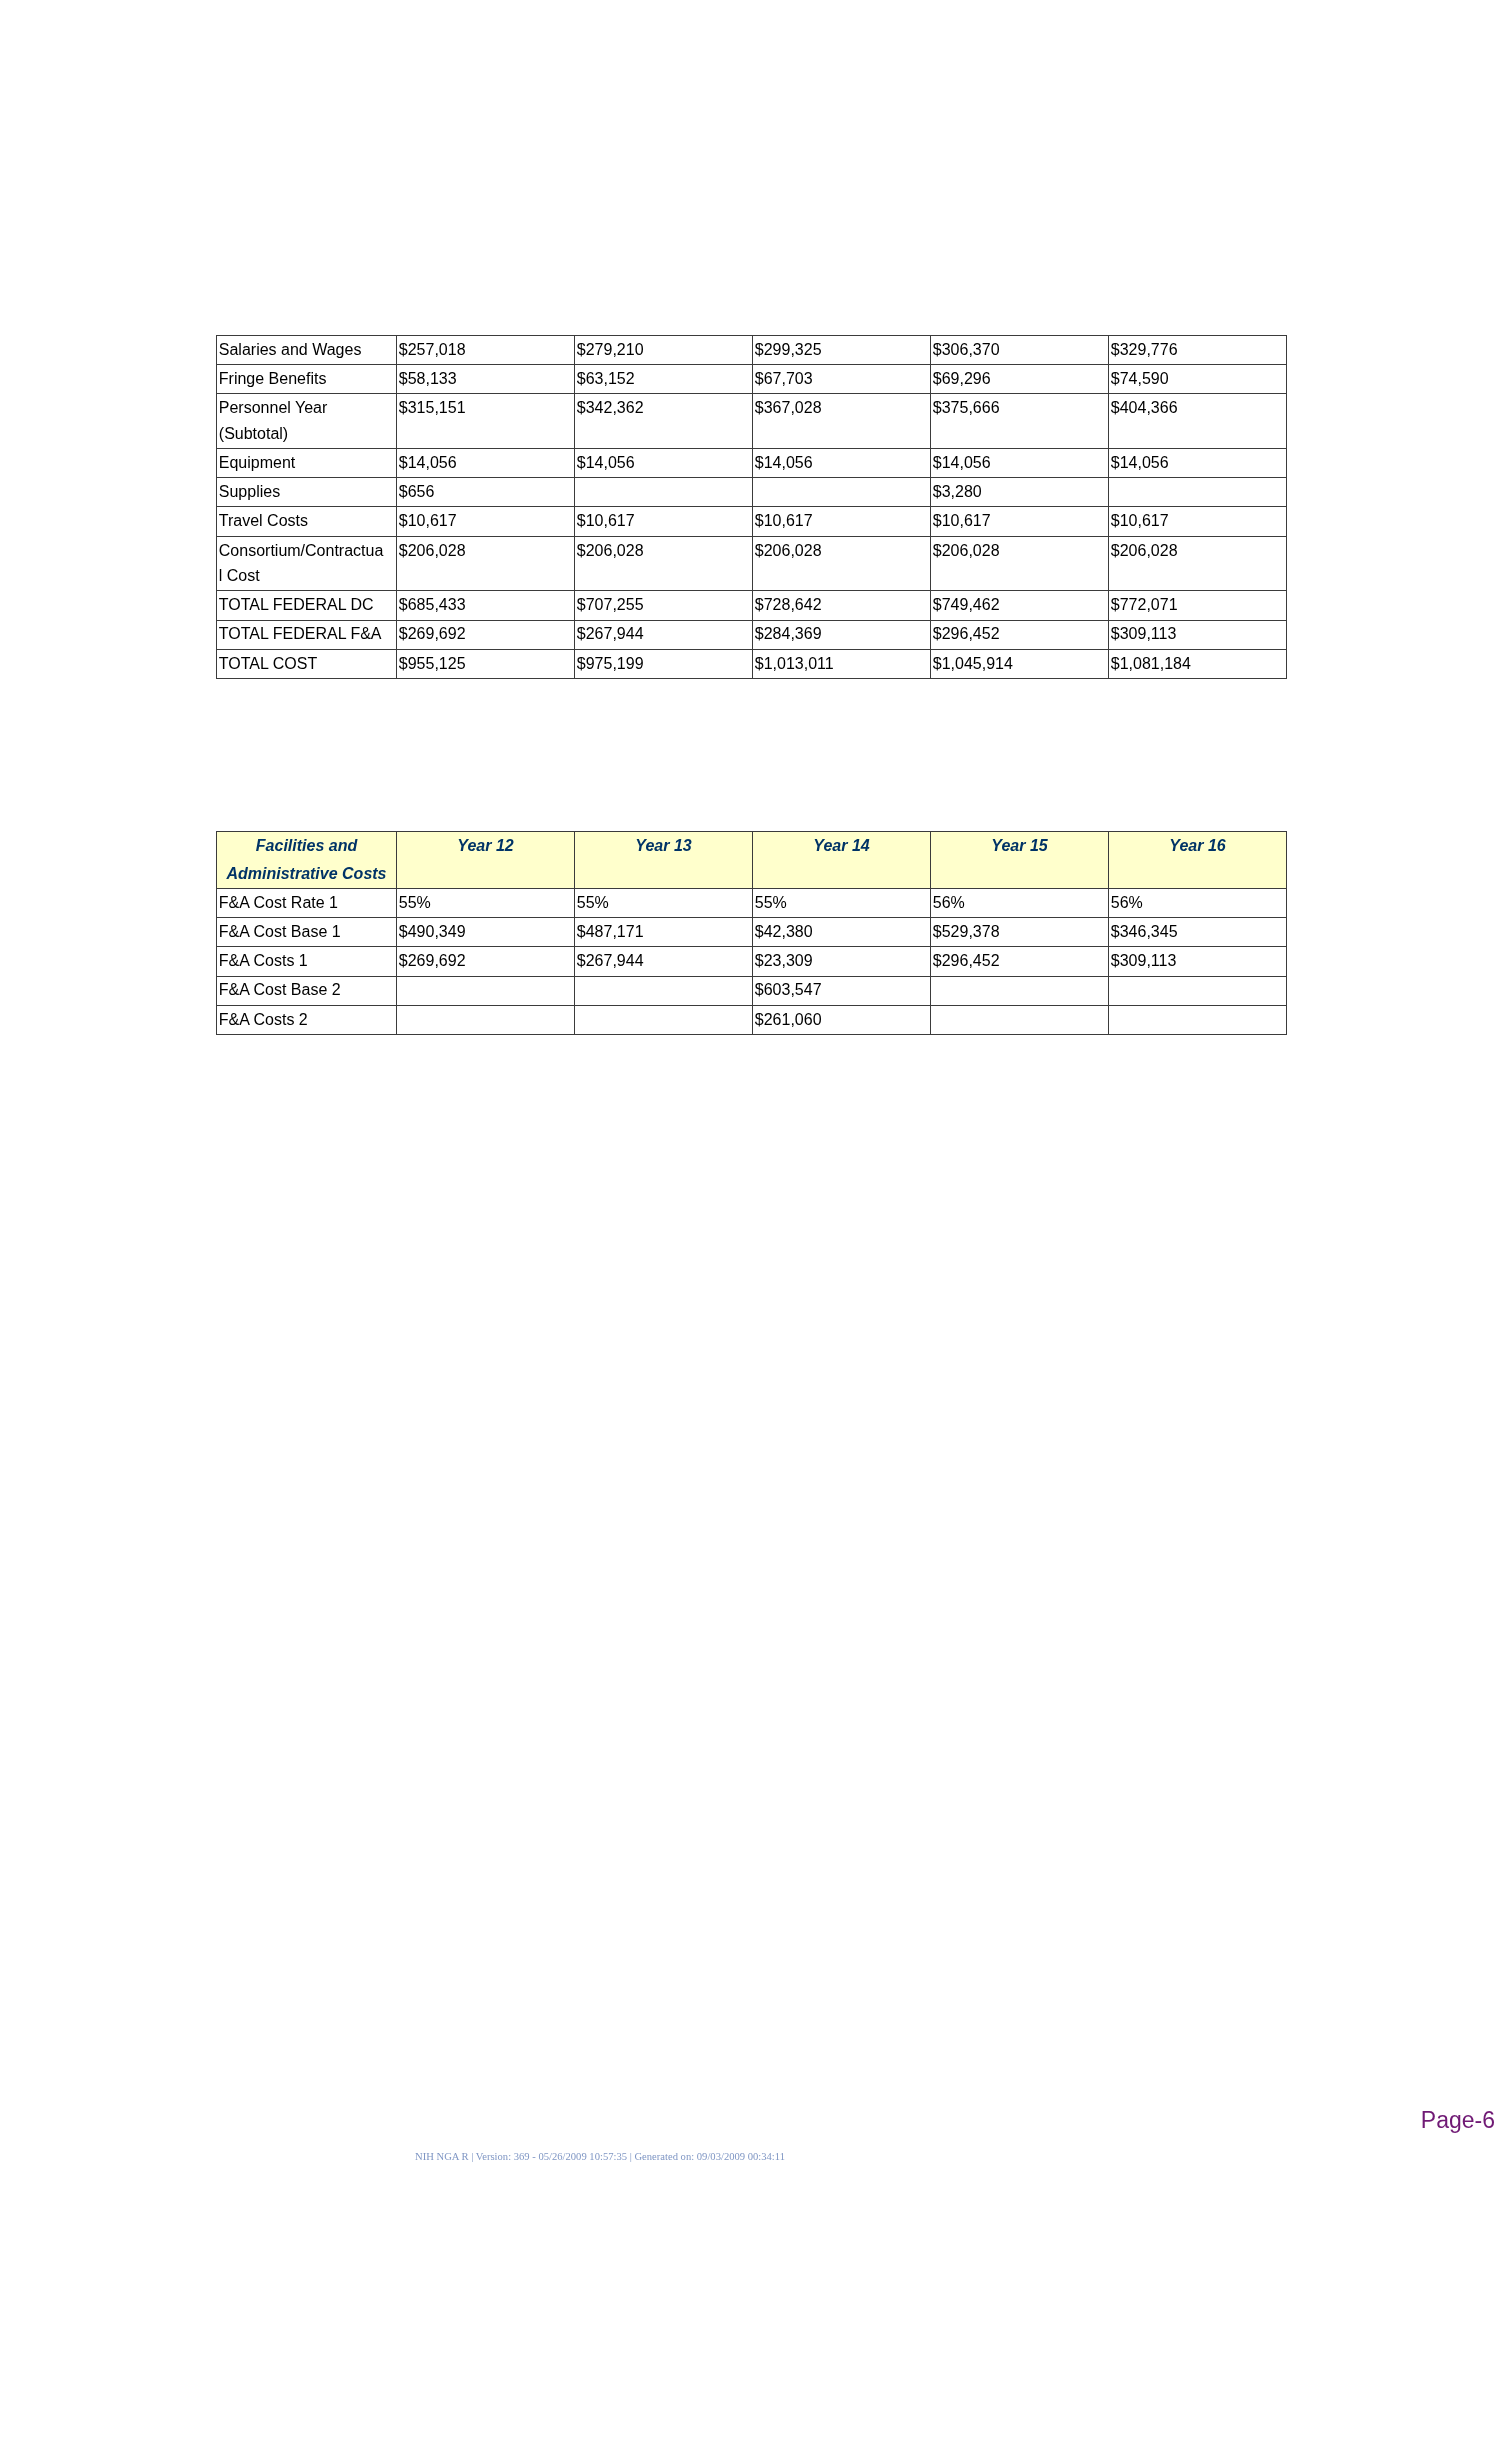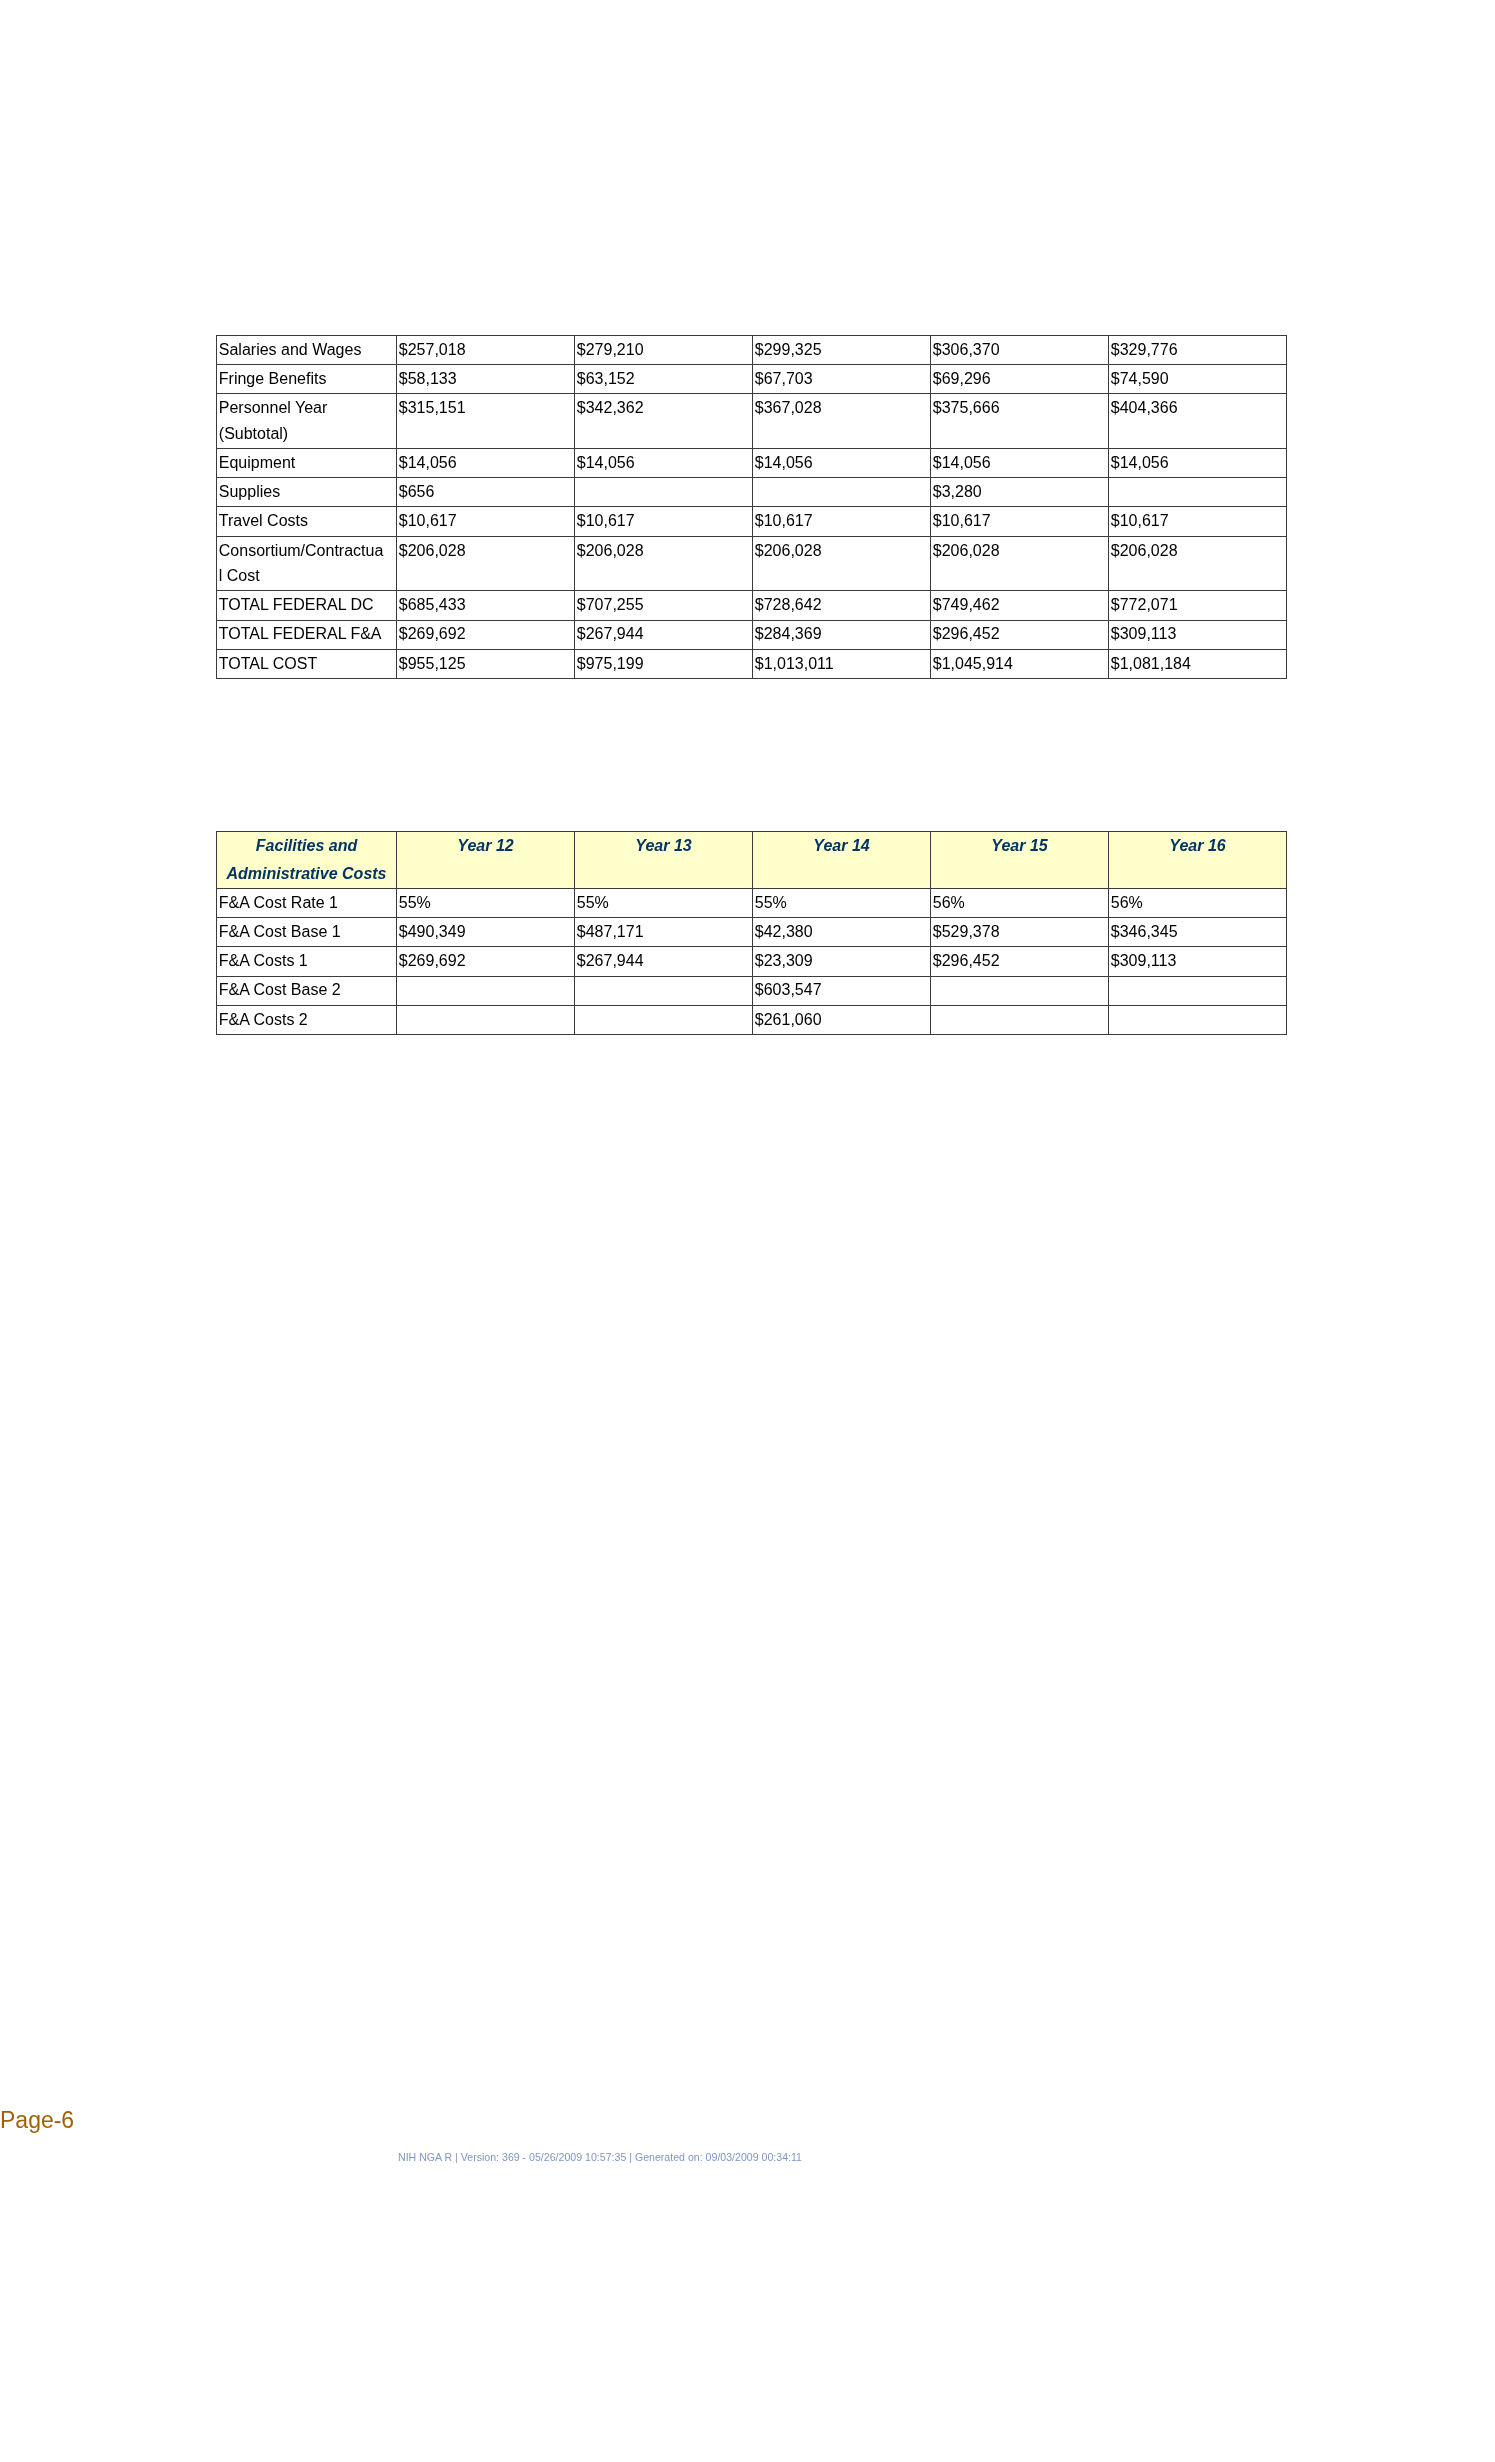--- a/index.html
+++ b/index.html
@@ -53,34 +53,35 @@
     text-align: center;
     line-height: 28px;
     padding: 0;
     vertical-align: top;
   }
   .page-number {
     position: absolute;
     top: 2107px;
     left: 0;
     width: 1495px;
-    text-align: left;
+    text-align: right;
     font-size: 23px;
     line-height: 26px;
-    color: #a16207;
+    color: #701a75;
   }
   .footer-meta {
     position: absolute;
     top: 2151px;
     left: 0;
     width: 1200px;
     text-align: center;
     font-size: 10.6px;
     line-height: 12.3px;
     color: var(--meta-color, #7f96c4);
+    font-family: Liberation Serif, serif;
   }
 </style>
 </head>
 <body>
 
 <div class="page">
 
   <table class="doc-table" id="budget-table">
     <colgroup>
       <col class="c-label">

